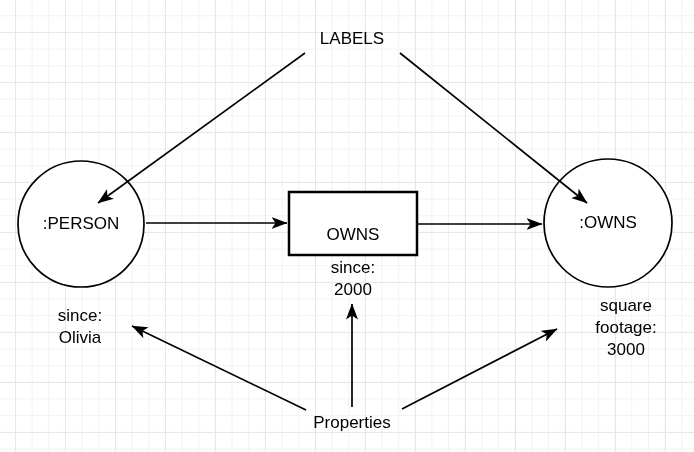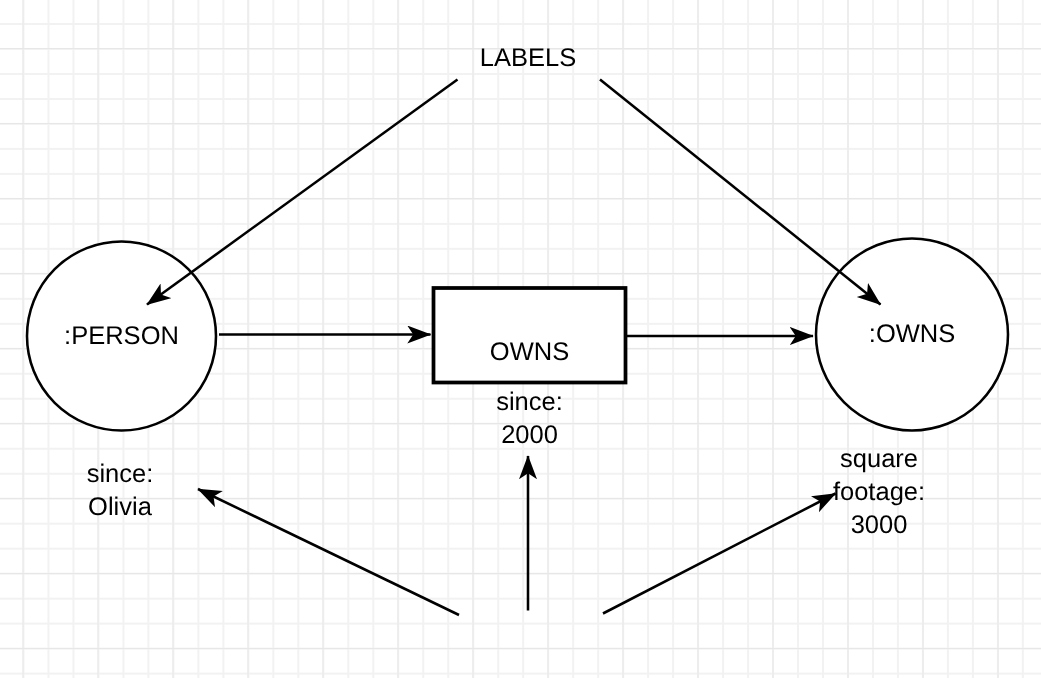--- a/index.html
+++ b/index.html
@@ -75,18 +75,19 @@
   <div class="txt" style="left:353px; top:212px;margin-top:12px;">OWNS</div>
 
   <div class="txt" style="left:608px; top:212px;">:OWNS</div>
 
   <div class="txt" style="left:353px; top:257px;">since:
 2000</div>
 
   <div class="txt" style="left:80px; top:305px;">since:
 Olivia</div>
 
-  <div class="txt" style="left:586px; top:295px;">square
+  <div class="txt" style="left:626px; top:295px;">square
 footage:
 3000</div>
 
+  <div class="txt" style="left:352px; top:412px;">Properties</div>
 
 </div>
 
 </body></html>

